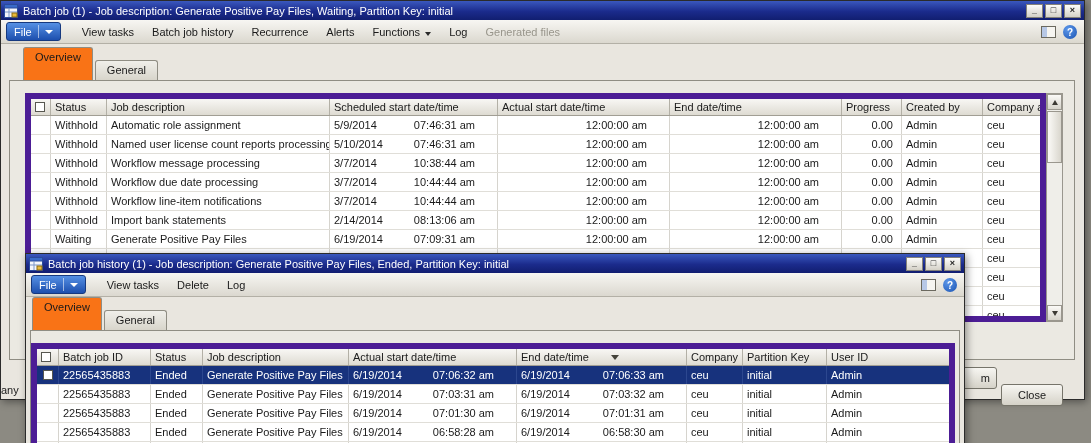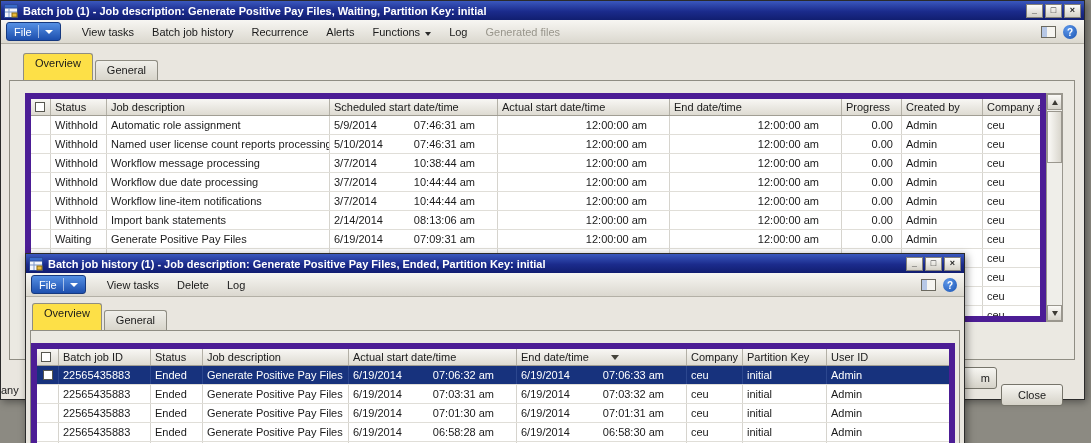--- a/index.html
+++ b/index.html
@@ -18,21 +18,21 @@
     box-shadow:2px 2px 8px rgba(0,0,0,.4);
   }
   .titlebar {
     height:19px;
     display:flex; align-items:center;
     padding:0 3px;
     background:linear-gradient(180deg,#3a58be 0%,#1b2b8c 55%,#111e70 100%);
   }
   .app-icon { width:14px; height:14px; flex:0 0 auto; }
   .title-text {
-    color:#fff; font-weight:bold; font-size:11px;
+    color:#fff; font-weight:normal; font-size:11px;
     margin-left:5px; flex:1 1 auto;
     white-space:nowrap; overflow:hidden;
   }
   .win-btn {
     width:17px; height:14px; margin-left:2px; flex:0 0 auto;
     background:linear-gradient(180deg,#fdfdfb,#d4d1c7);
     border:1px solid #84827a;
     display:flex; align-items:center; justify-content:center;
     font-size:9px; font-weight:bold; color:#222; line-height:1;
   }
@@ -75,21 +75,21 @@
     display:flex; align-items:center; justify-content:center;
   }
   .tabstrip { position:absolute; display:flex; align-items:flex-end; height:22px; }
   .tab {
     padding:3px 11px 4px 11px;
     background:linear-gradient(180deg,#f0efea,#d8d5cb);
     border:1px solid #8f8d83; border-bottom:none;
     border-radius:3px 3px 0 0;
     margin-right:2px;
   }
-  .tab.active { background:#fde047; position:relative; top:1px; padding-bottom:12px; }
+  .tab.active { background:#f97316; position:relative; top:1px; padding-bottom:18px; }
   .panel { position:absolute; border:1px solid #8f8d83; background:#ebe9e2; }
   .grid { position:absolute; background:#fff; border:6px solid #4c1d95; overflow:hidden; }
   .grid-header {
     display:flex; height:17px;
     background:linear-gradient(180deg,#f8f7f4,#dedbd2);
     border-bottom:1px solid #a19e94;
   }
   .hcell {
     display:flex; align-items:center;
     padding:0 4px; border-right:1px solid #b3b0a6;

